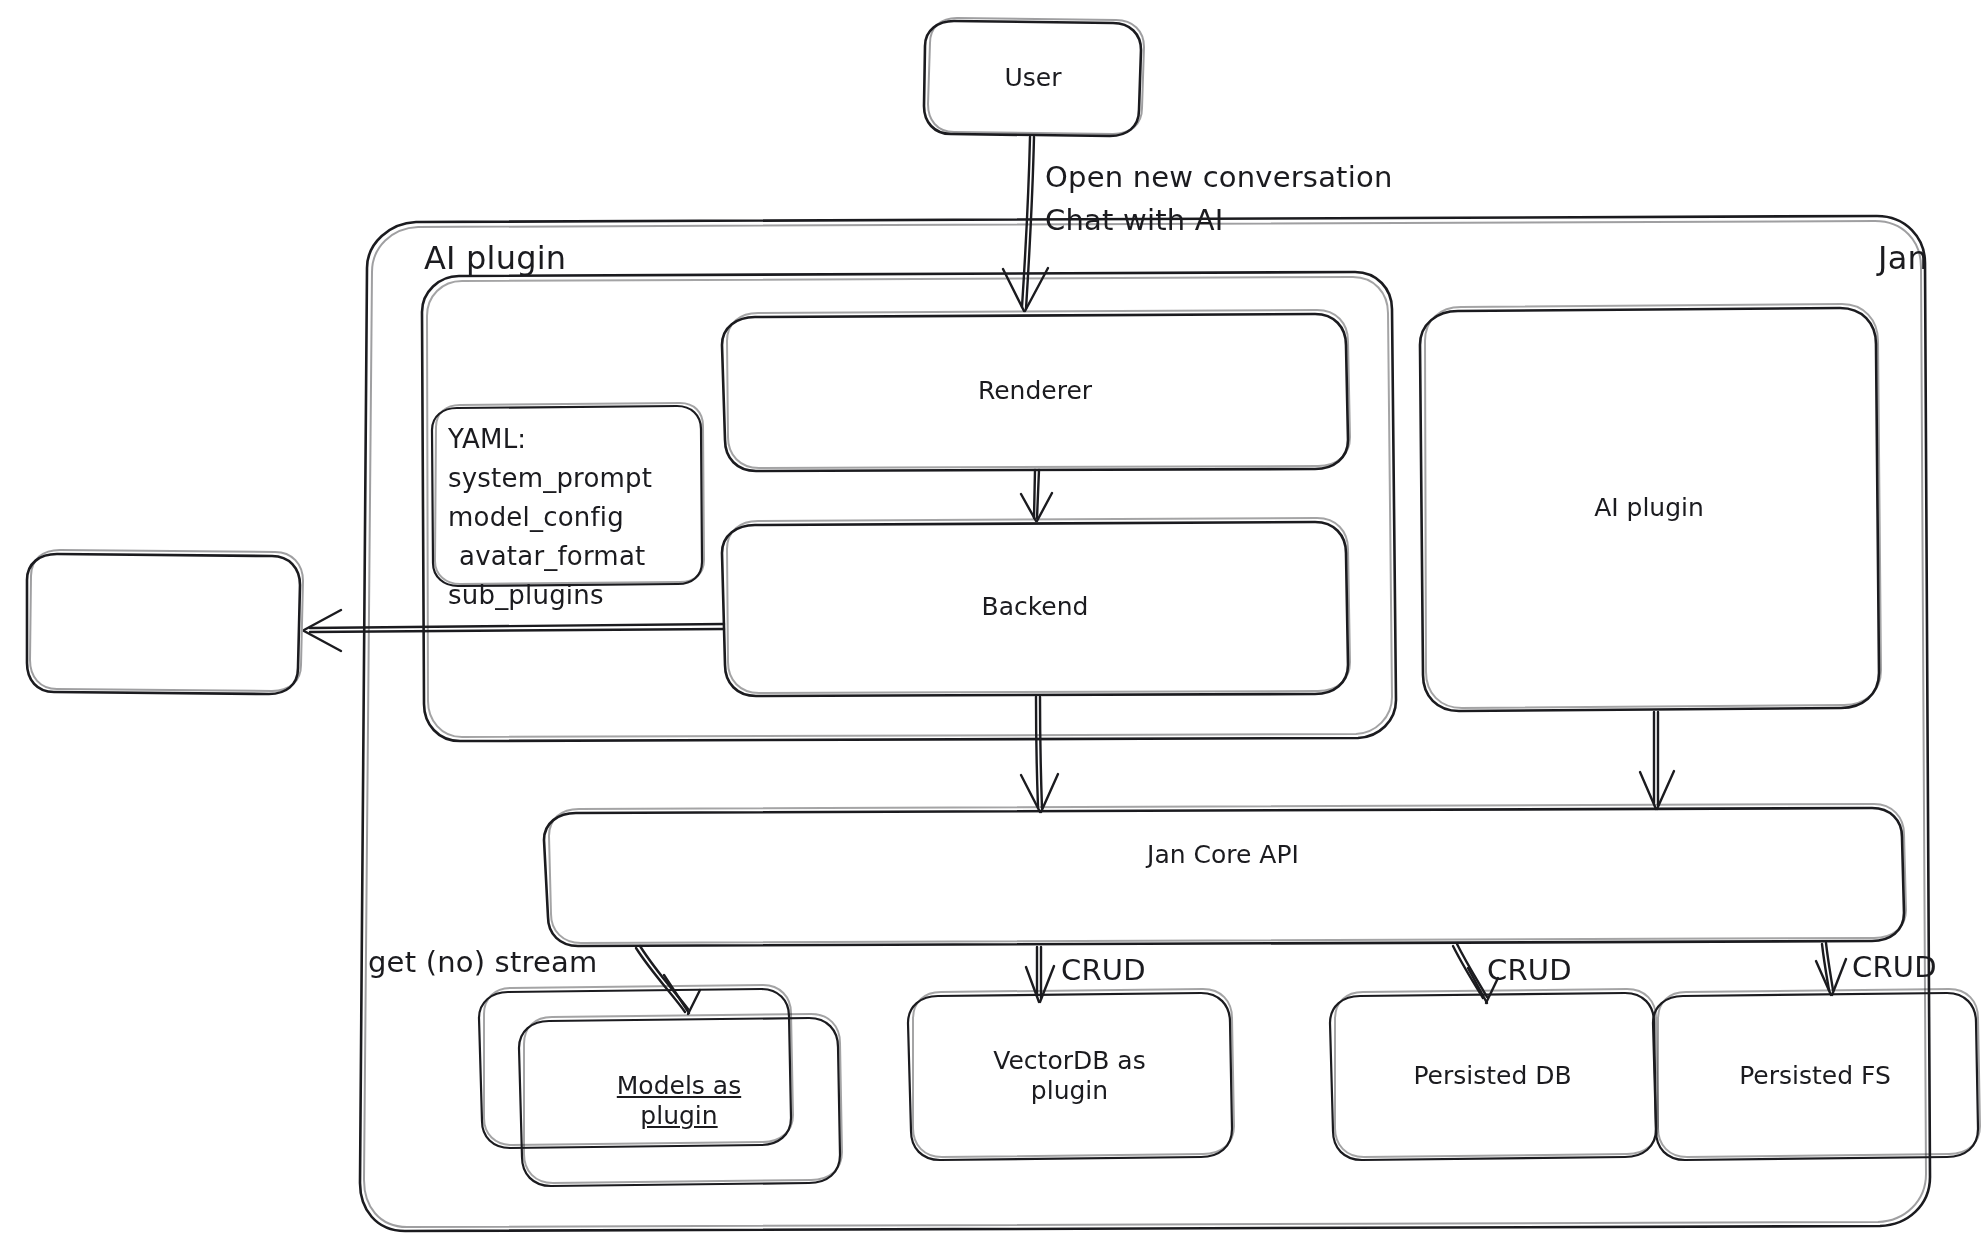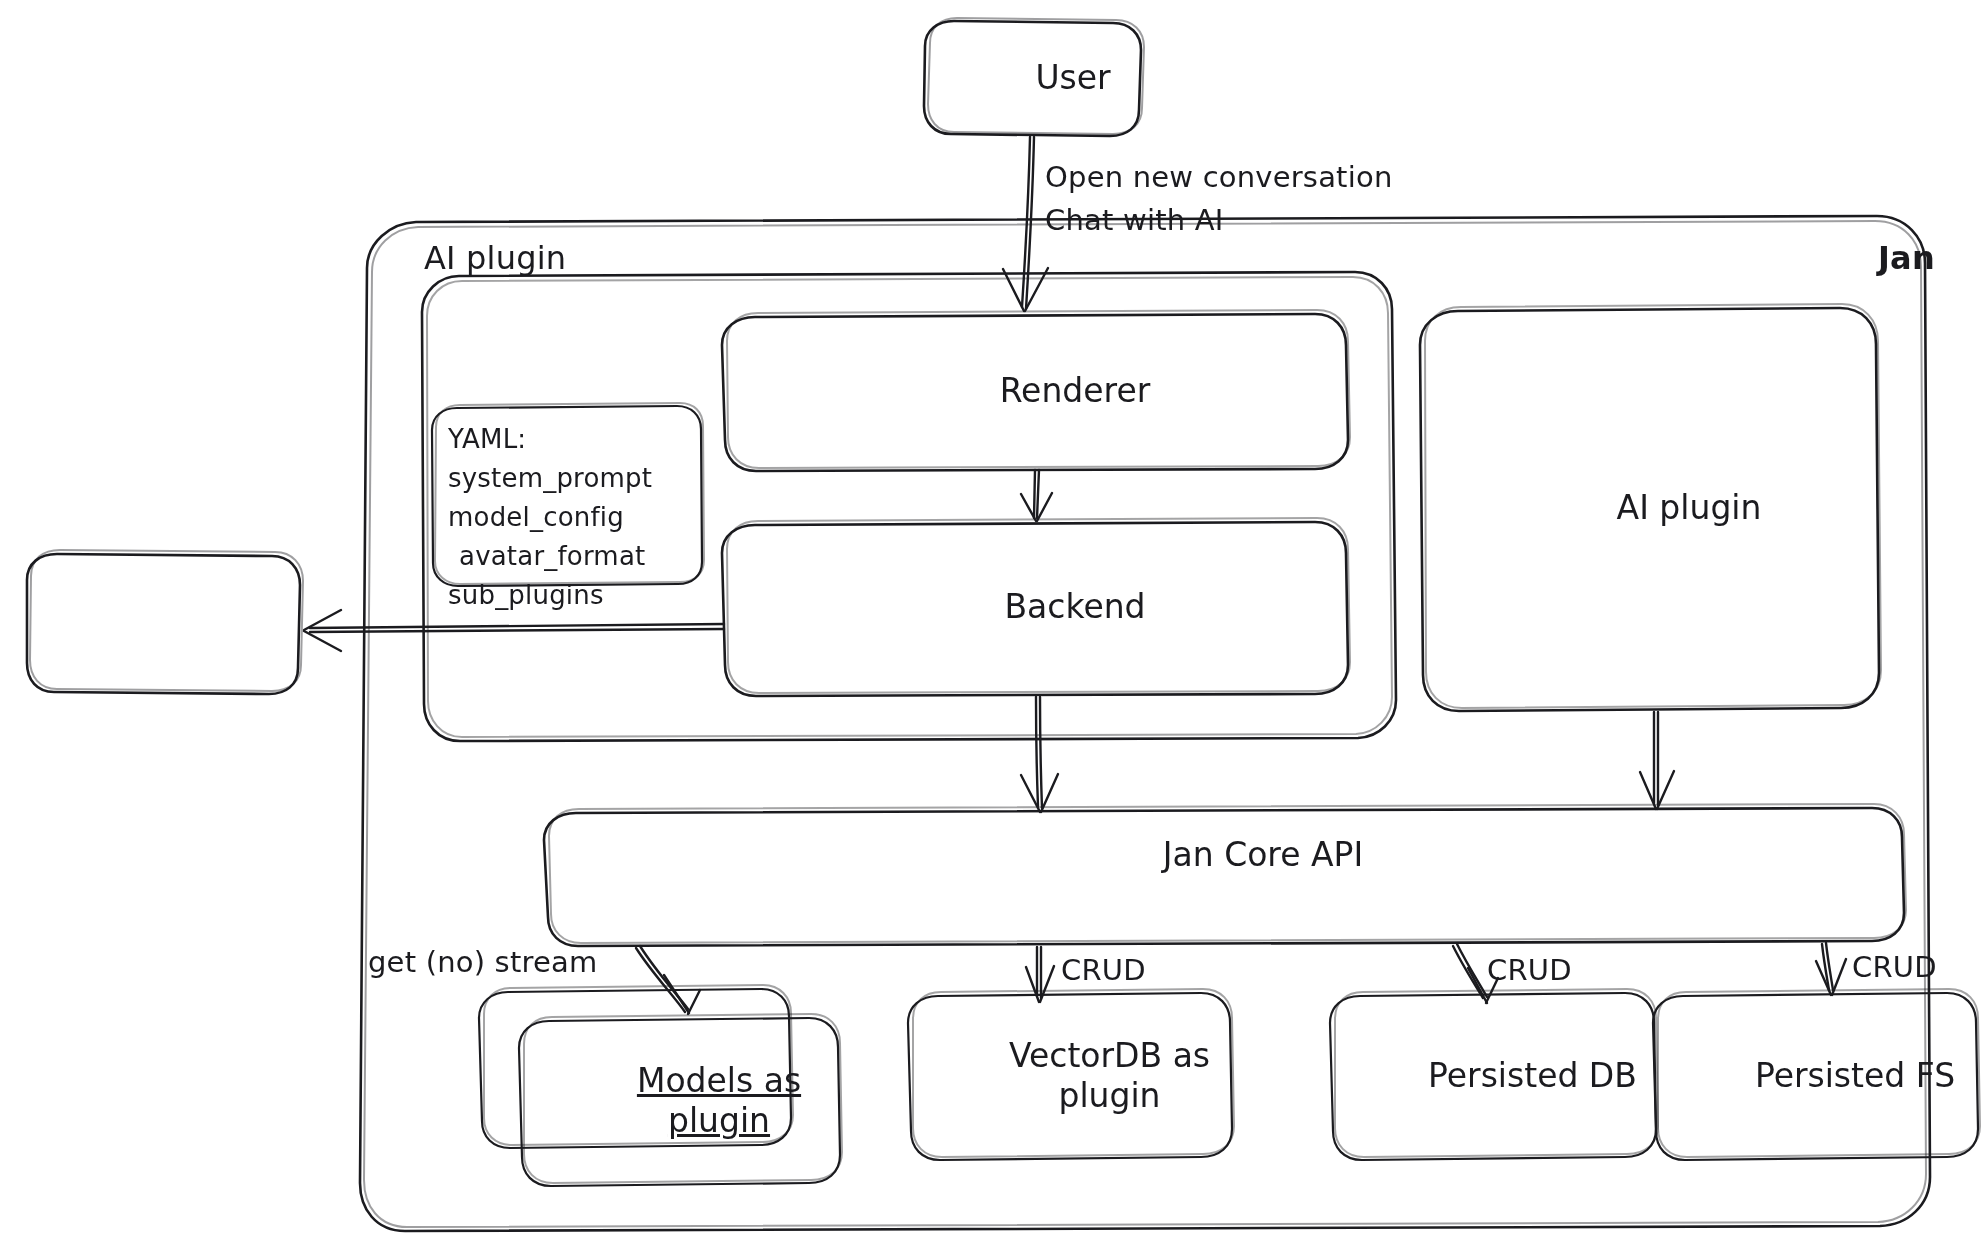--- a/index.html
+++ b/index.html
@@ -8,21 +8,21 @@
   #stage{position:relative;width:1981px;height:1246px;background:#fff;}
   svg#canvas{position:absolute;left:0;top:0;width:1981px;height:1246px;}
   .stroke{fill:none;stroke:#1b1b1f;stroke-linecap:round;stroke-linejoin:round;}
   .s1{stroke-width:2.6;}
   .s2{stroke-width:2.2;}
   .s3{stroke-width:2.0;}
   .arr{fill:none;stroke:#1b1b1f;stroke-width:2.4;stroke-linecap:round;stroke-linejoin:round;}
   .lbl{position:absolute;color:#1b1b1f;font-family:"DejaVu Sans",sans-serif;
        white-space:pre;line-height:1.18;letter-spacing:0.2px;}
   .ctr{position:absolute;display:flex;align-items:center;justify-content:center;
-       text-align:center;color:#1b1b1f;font-size:33px;line-height:1.22;padding-left:40px;}
+       text-align:center;color:#1b1b1f;font-size:25px;line-height:1.22;}
   .grp-label{font-size:32px;}
   .edge-label{font-size:29px;}
   .tiny{font-size:26px;line-height:1.5;}
 </style>
 </head>
 <body>
 
 <div id="stage">
 
   <svg id="canvas" viewBox="0 0 1981 1246">
@@ -183,21 +183,21 @@
 
     <g>
       <path class="arr" d="M1822 944 C1824 962 1827 978 1829 990"></path>
       <path class="arr" d="M1826 943 C1828 961 1831 977 1833 990"></path>
       <path class="arr" d="M1816 961 L1831 995"></path>
       <path class="arr" d="M1846 959 L1832 995"></path>
     </g>
 
   </svg>
 
-  <div class="lbl grp-label" style="left:1878px;top:240px;font-weight:bold;">Jan</div>
+  <div class="lbl grp-label" style="left:1878px;top:240px;">Jan</div>
 
   <div class="lbl grp-label" style="left:424px;top:240px;">AI plugin</div>
 
   <div class="ctr" style="left:924px;top:21px;width:218px;height:115px;">
     <span>User</span>
   </div>
 
 
   <div class="ctr" style="left:722px;top:521px;width:626px;height:173px;">
     <span>Backend</span>

